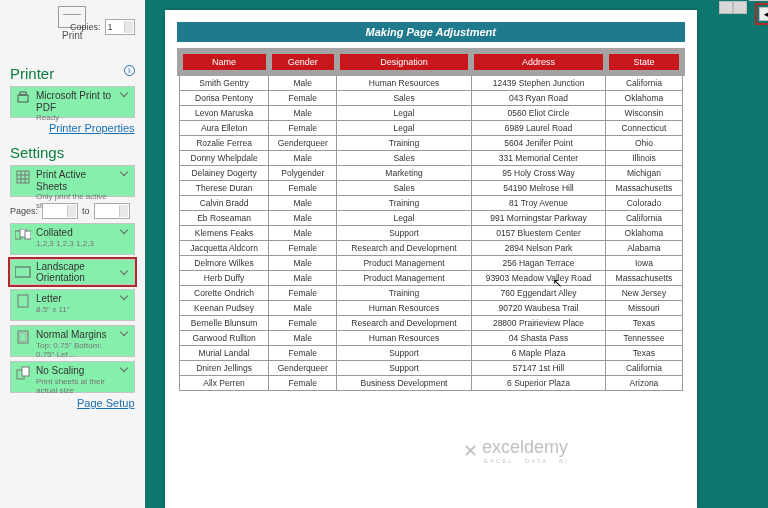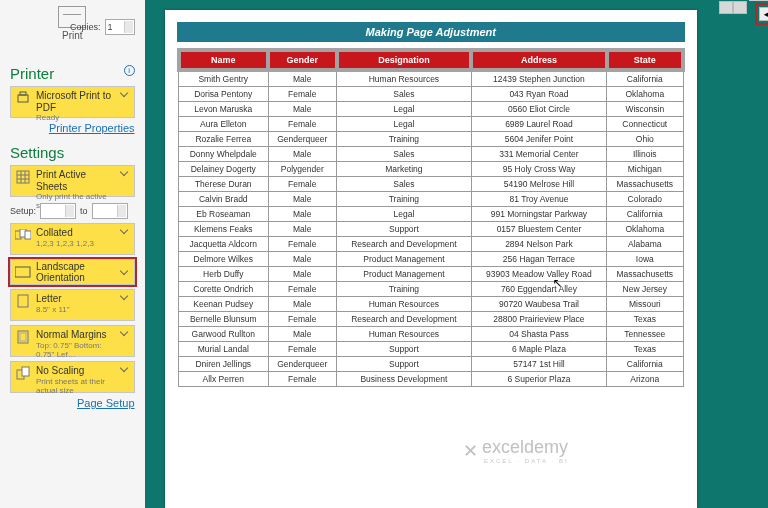--- a/index.html
+++ b/index.html
@@ -7,37 +7,37 @@
 .sidebar{width:188px;background:#f5f5f5;padding:6px 10px 6px 10px;display:flex;flex-direction:column;font-size:10px;color:#444}
 .print-block{text-align:center;margin-bottom:8px}
 .print-icon{width:28px;height:22px;margin:0 auto 2px;border:1px solid #999;display:flex;flex-direction:column}
 .print-icon .top{height:7px;border-bottom:1px solid #999;margin:1px 4px 0}
 .print-icon .mid{flex:1}
 .print-label{font-size:10px;color:#555}
 .copies-row{display:flex;align-items:center;gap:4px;margin-left:60px;margin-top:-30px;margin-bottom:26px;font-size:9px}
 .spin{width:30px;height:16px;border:1px solid #aaa;background:#fff;display:flex;align-items:center;padding:0 2px;font-size:9px;position:relative}
 .spin::after{content:"";position:absolute;right:1px;top:1px;bottom:1px;width:8px;background:linear-gradient(#e8e8e8,#e8e8e8);border-left:1px solid #ccc}
 .section-title{font-size:15px;color:#0b7d3d;font-weight:400;margin:4px 0 4px}
-.dropdown{border:1px solid #c5c5c5;background:#fde047;padding:3px 4px;margin-bottom:4px;display:flex;align-items:center;gap:5px;position:relative;height:28px}
+.dropdown{border:1px solid #c5c5c5;background:#86efac;padding:3px 4px;margin-bottom:4px;display:flex;align-items:center;gap:5px;position:relative;height:28px}
 .dropdown.tall{height:32px;align-items:flex-start;padding-top:3px}
 .dd-icon{width:16px;height:16px;flex-shrink:0;display:flex;align-items:center;justify-content:center}
 .dd-text{flex:1;line-height:1.15}
 .dd-title{font-size:10px;color:#333}
 .dd-sub{font-size:8px;color:#777}
 .dd-arrow{width:6px;height:6px;border-right:1px solid #666;border-bottom:1px solid #666;transform:rotate(45deg);margin:0 3px 2px 0;flex-shrink:0}
 .link{color:#1a6fb5;font-size:11px;text-align:right;text-decoration:underline;margin-bottom:6px}
 .pages-row{display:flex;align-items:center;gap:4px;font-size:9px;margin:2px 0 4px}
 .pages-row .spin{width:36px}
 .highlight{outline:2px solid #b02828;outline-offset:0;box-shadow:0 0 0 2px #b02828}
 .preview{flex:1;background:#0f766e;display:flex;flex-direction:row;position:relative}
 .page-area{flex:1;padding:10px 20px 0 20px;display:flex;justify-content:center;overflow:hidden}
 .page{background:#fff;box-shadow:0 0 3px rgba(0,0,0,.3);padding:12px 12px;width:540px;font-size:8.5px}
 .banner{background:#1e7a8c;color:#fff;text-align:center;font-style:italic;font-weight:600;padding:4px;font-size:11px;margin-bottom:6px}
 table{width:100%;border-collapse:collapse}
-th{background:#c8161d;color:#fff;font-weight:700;padding:3px 10px;border:4px solid #a3a3a3;font-size:9px}
+th{background:#c8161d;color:#fff;font-weight:400;padding:3px 10px;border:6px solid #a3a3a3;font-size:9px}
 td{border:1px solid #999;padding:2px 3px;text-align:center;color:#333}
 .watermark{position:absolute;bottom:44px;left:50%;transform:translateX(-50%);color:#c0c0c0;font-size:18px;display:flex;align-items:center;gap:4px;pointer-events:none}
 .watermark .sub{font-size:6px;letter-spacing:2px;margin-left:2px;display:block;color:#c8c8c8}
 .hscroll{height:14px;background:#e4e4e4;border-top:1px solid #ccc;margin:0 16px;position:relative}
 .hscroll .thumb-btn{position:absolute;top:0;bottom:0;width:14px;background:#d8d8d8;border:1px solid #bbb}
 .vscroll{position:absolute;right:4px;top:14px;bottom:40px;width:10px;background:#e4e4e4}
 .footer{height:26px;display:flex;align-items:center;padding:0 8px;gap:4px;font-size:9px;border-top:1px solid #ccc}
 .nav-btn{width:14px;height:14px;border:1px solid #bbb;background:#eee;display:flex;align-items:center;justify-content:center}
 .page-box{outline:2px solid #b02828;padding:2px 2px;display:flex;align-items:center;gap:3px}
 .page-input{width:24px;height:14px;border:1px solid #aaa;background:#fff;text-align:center;font-size:9px}
@@ -96,21 +96,21 @@
         </svg>
       </div>
     <div class="dd-text">
       <div class="dd-title">Print Active Sheets</div>
       <div class="dd-sub">Only print the active sheets</div>
     </div>
     <div class="dd-arrow"></div>
   </div>
 
   <div class="pages-row">
-    <span>Setup:</span>
+    <span>Pages:</span>
     <div class="spin"></div>
     <span>to</span>
     <div class="spin"></div>
   </div>
 
   <div class="dropdown tall">
     <div class="dd-icon">
         <svg width="16" height="12" viewBox="0 0 16 12">
           <rect x="0" y="2" width="6" height="8" fill="none" stroke="#777"></rect>
           <rect x="5" y="0" width="6" height="8" fill="#fff" stroke="#777"></rect>

